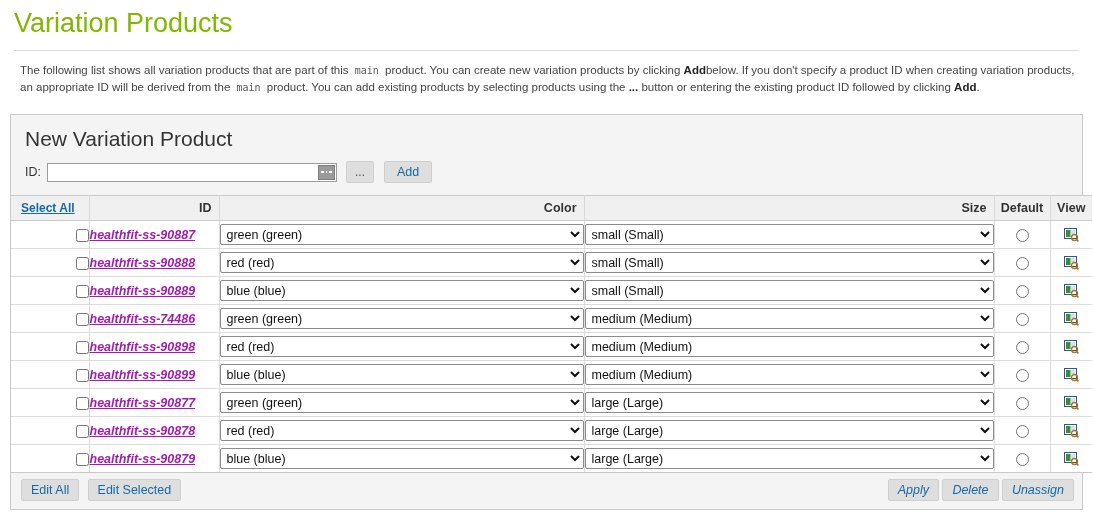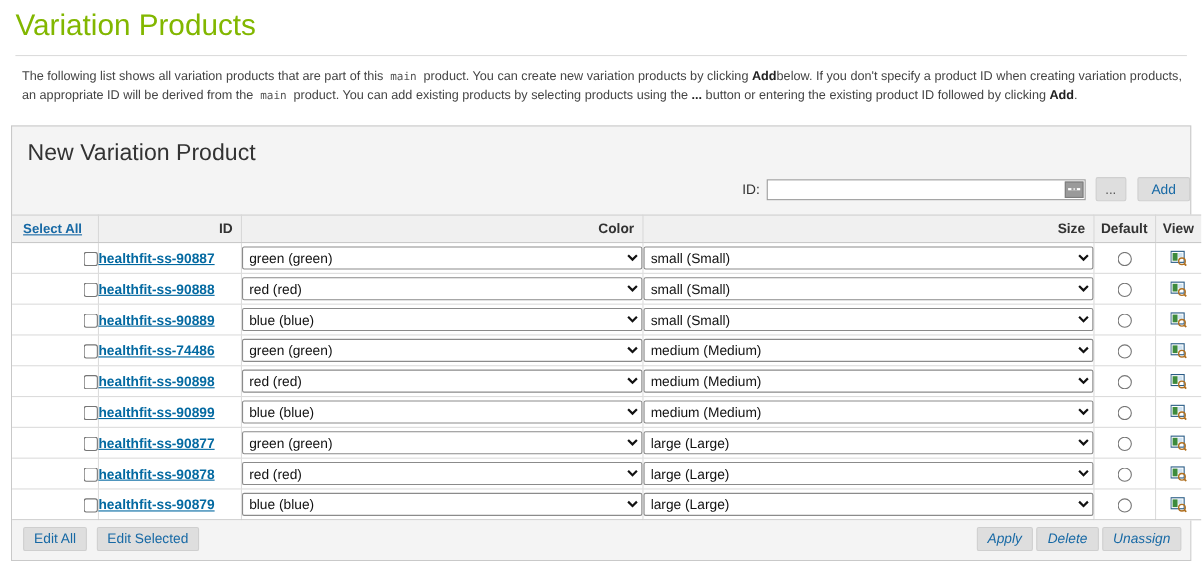--- a/index.html
+++ b/index.html
@@ -57,21 +57,20 @@
   }
   .panel-header {
     font-size: 21px;
     color: #333333;
     padding: 12px 0 10px 14px;
   }
   .id-row {
     display: flex;
     align-items: center;
     padding: 0 0 12px 14px;
-    justify-content: flex-end;
   }
   .id-label {
     font-size: 12.5px;
     color: #333;
     margin-right: 6px;
   }
   .id-field {
     position: relative;
     width: 290px;
     height: 19px;
@@ -192,25 +191,26 @@
   .cell-check input[type=checkbox] {
     width: 13px;
     height: 13px;
     margin: 0;
     vertical-align: middle;
   }
   .cell-id {
     padding-left: 10px;
   }
   .id-link {
-    color: #0369a1;
+    color: #a21caf;
     text-decoration: underline;
     font-weight: bold;
     font-size: 12.5px;
     cursor: pointer;
+    font-style: italic;
   }
   .cell-select { padding: 0 4px; }
   .cell-select select {
     width: 100%;
     height: 21px;
     font-family: "Liberation Sans", sans-serif;
     font-size: 12.5px;
     color: #111;
     border: 1px solid #8b8b8b;
     border-radius: 2px;

